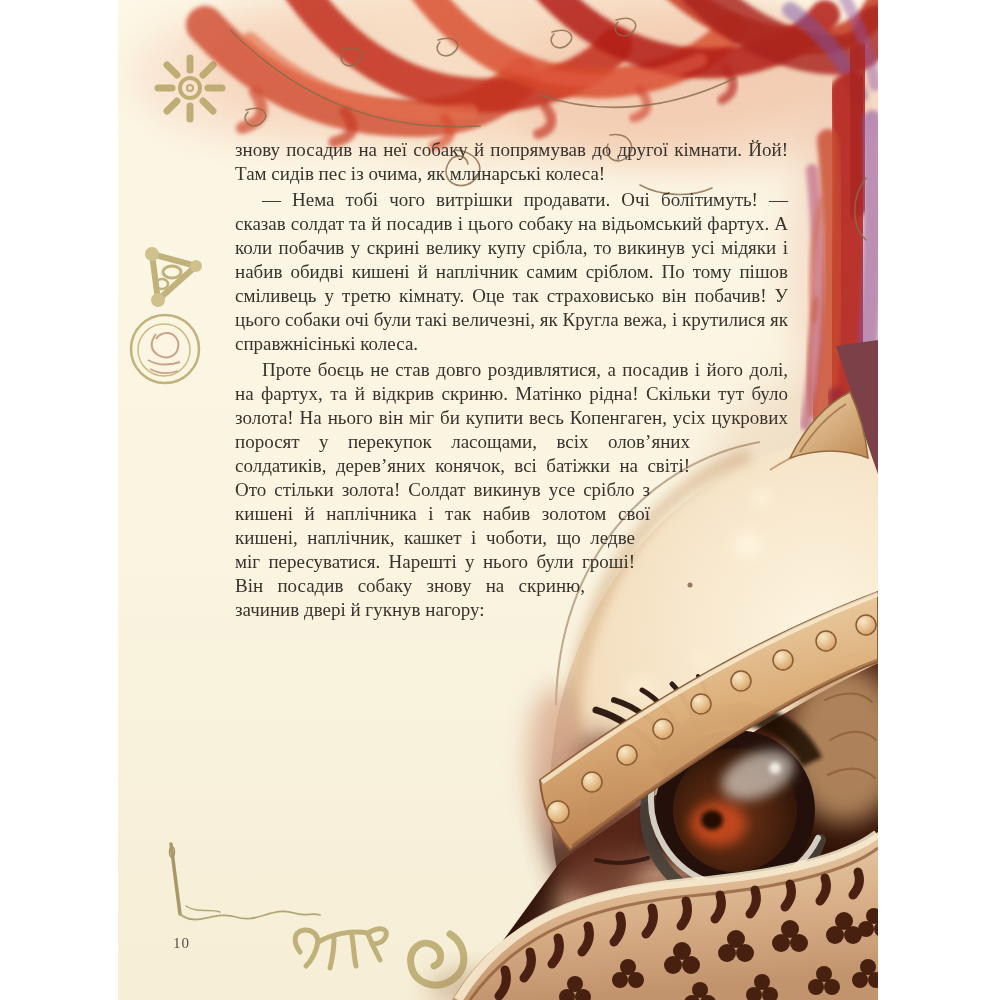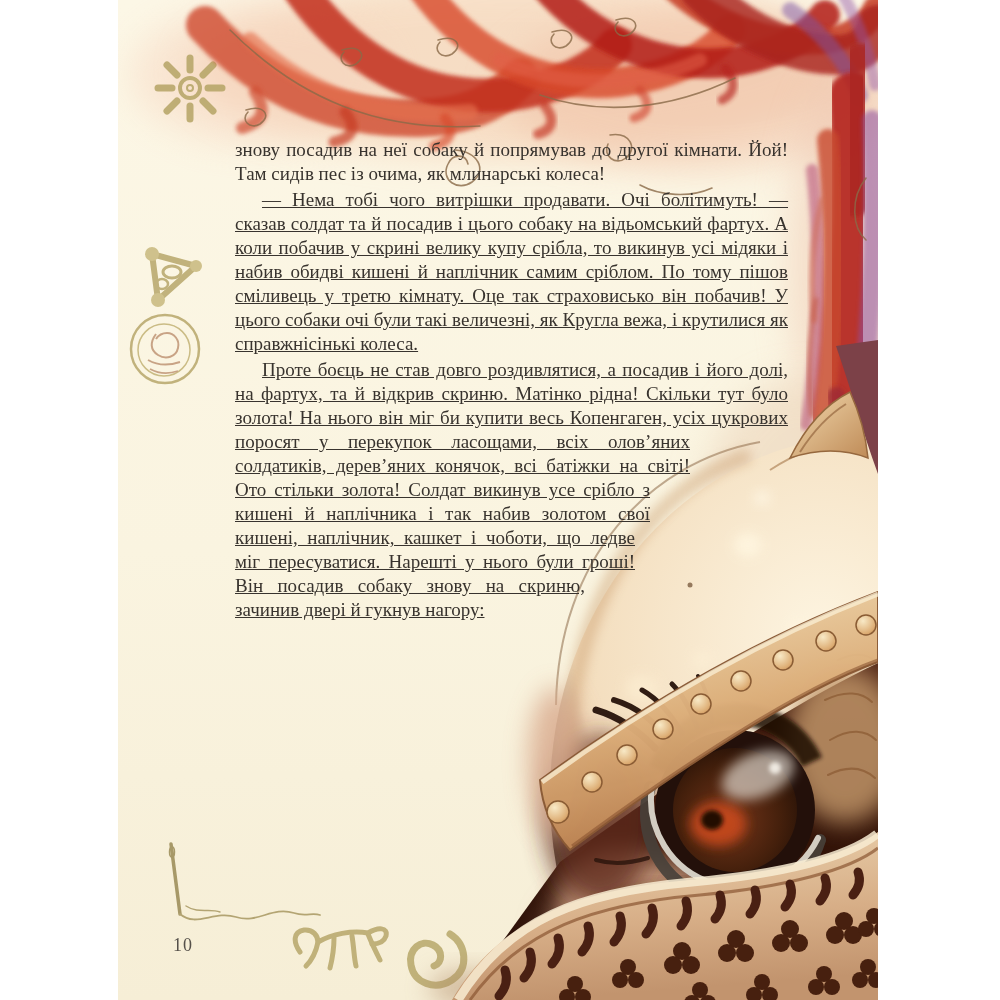--- a/index.html
+++ b/index.html
@@ -11,35 +11,35 @@
     position:absolute;left:118px;top:0;width:760px;height:1000px;
     background:linear-gradient(180deg,#fcf7e6 0%,#faf4e0 55%,#f6eed6 100%);
   }
   .art{position:absolute;left:0;top:0;width:1000px;height:1000px;pointer-events:none;}
   .story{
     position:absolute;left:233px;top:136px;width:557px;
     font-size:19px;line-height:24px;color:#38332e;
     text-align:justify;z-index:5;
   }
   .story p{margin:2px;padding:0;}
-  .story p.indent{text-indent:27px;text-decoration:underline;}
+  .story p.indent{text-indent:27px;}
   .fsp{float:right;clear:right;width:0;height:312px;}
   .fs{float:right;clear:right;}
   .fs1{width:100px;height:48px;}
   .fs2{width:140px;height:48px;}
   .fs3{width:155px;height:48px;}
   .fs4{width:205px;height:48px;}
   .fs5{width:230px;height:48px;}
   .fs6{width:255px;height:48px;}
   .fs7{width:264px;height:48px;}
   .fs8{width:262px;height:48px;}
   .fs9{width:270px;height:24px;}
   .fs10{width:292px;height:60px;}
   .pagenum{
-    position:absolute;left:173px;top:935px;font-size:18px;color:#55504a;
+    position:absolute;left:173px;top:935px;font-size:15px;color:#55504a;
     letter-spacing:1px;z-index:5;
   }
 </style>
 </head>
 <body>
 
 <div class="page"></div>
 
 <svg class="art" viewBox="0 0 1000 1000" xmlns="http://www.w3.org/2000/svg">
   <defs>

